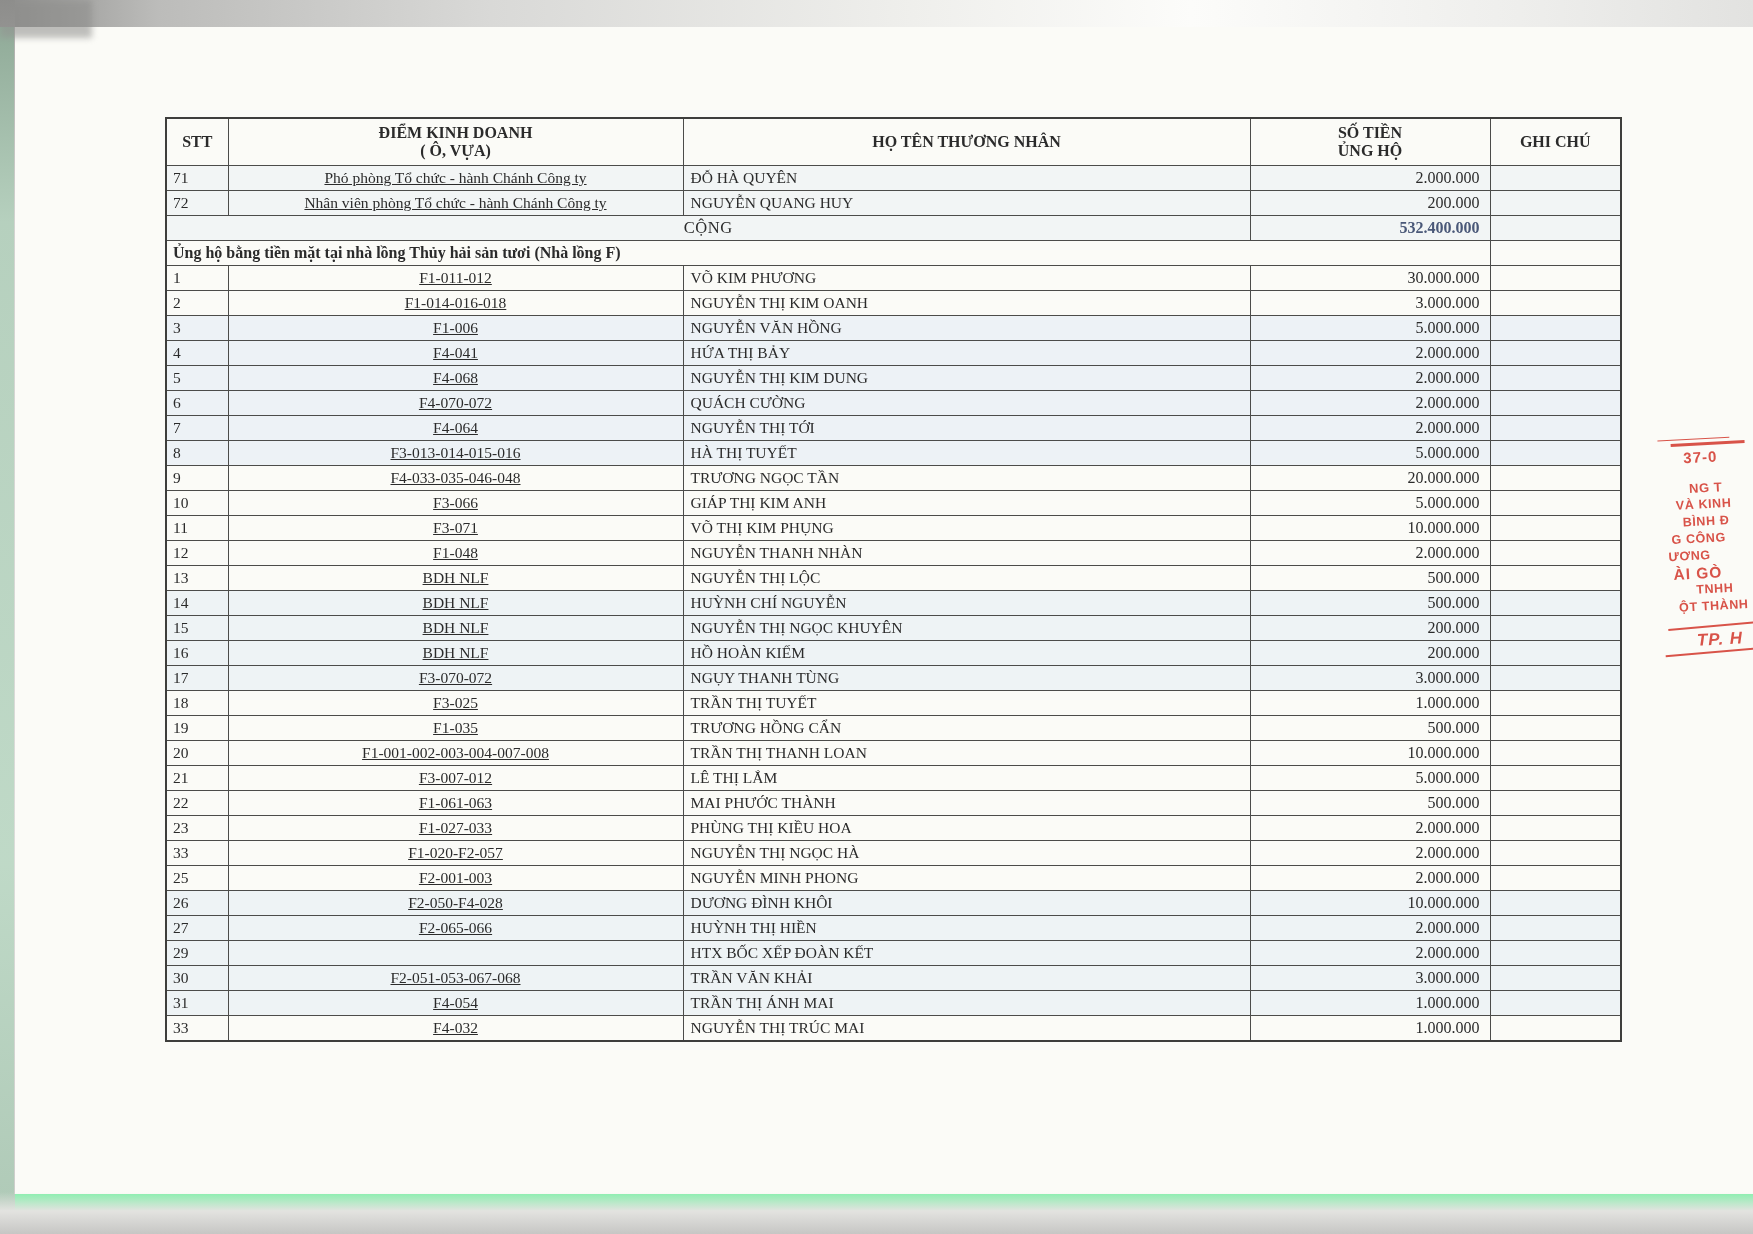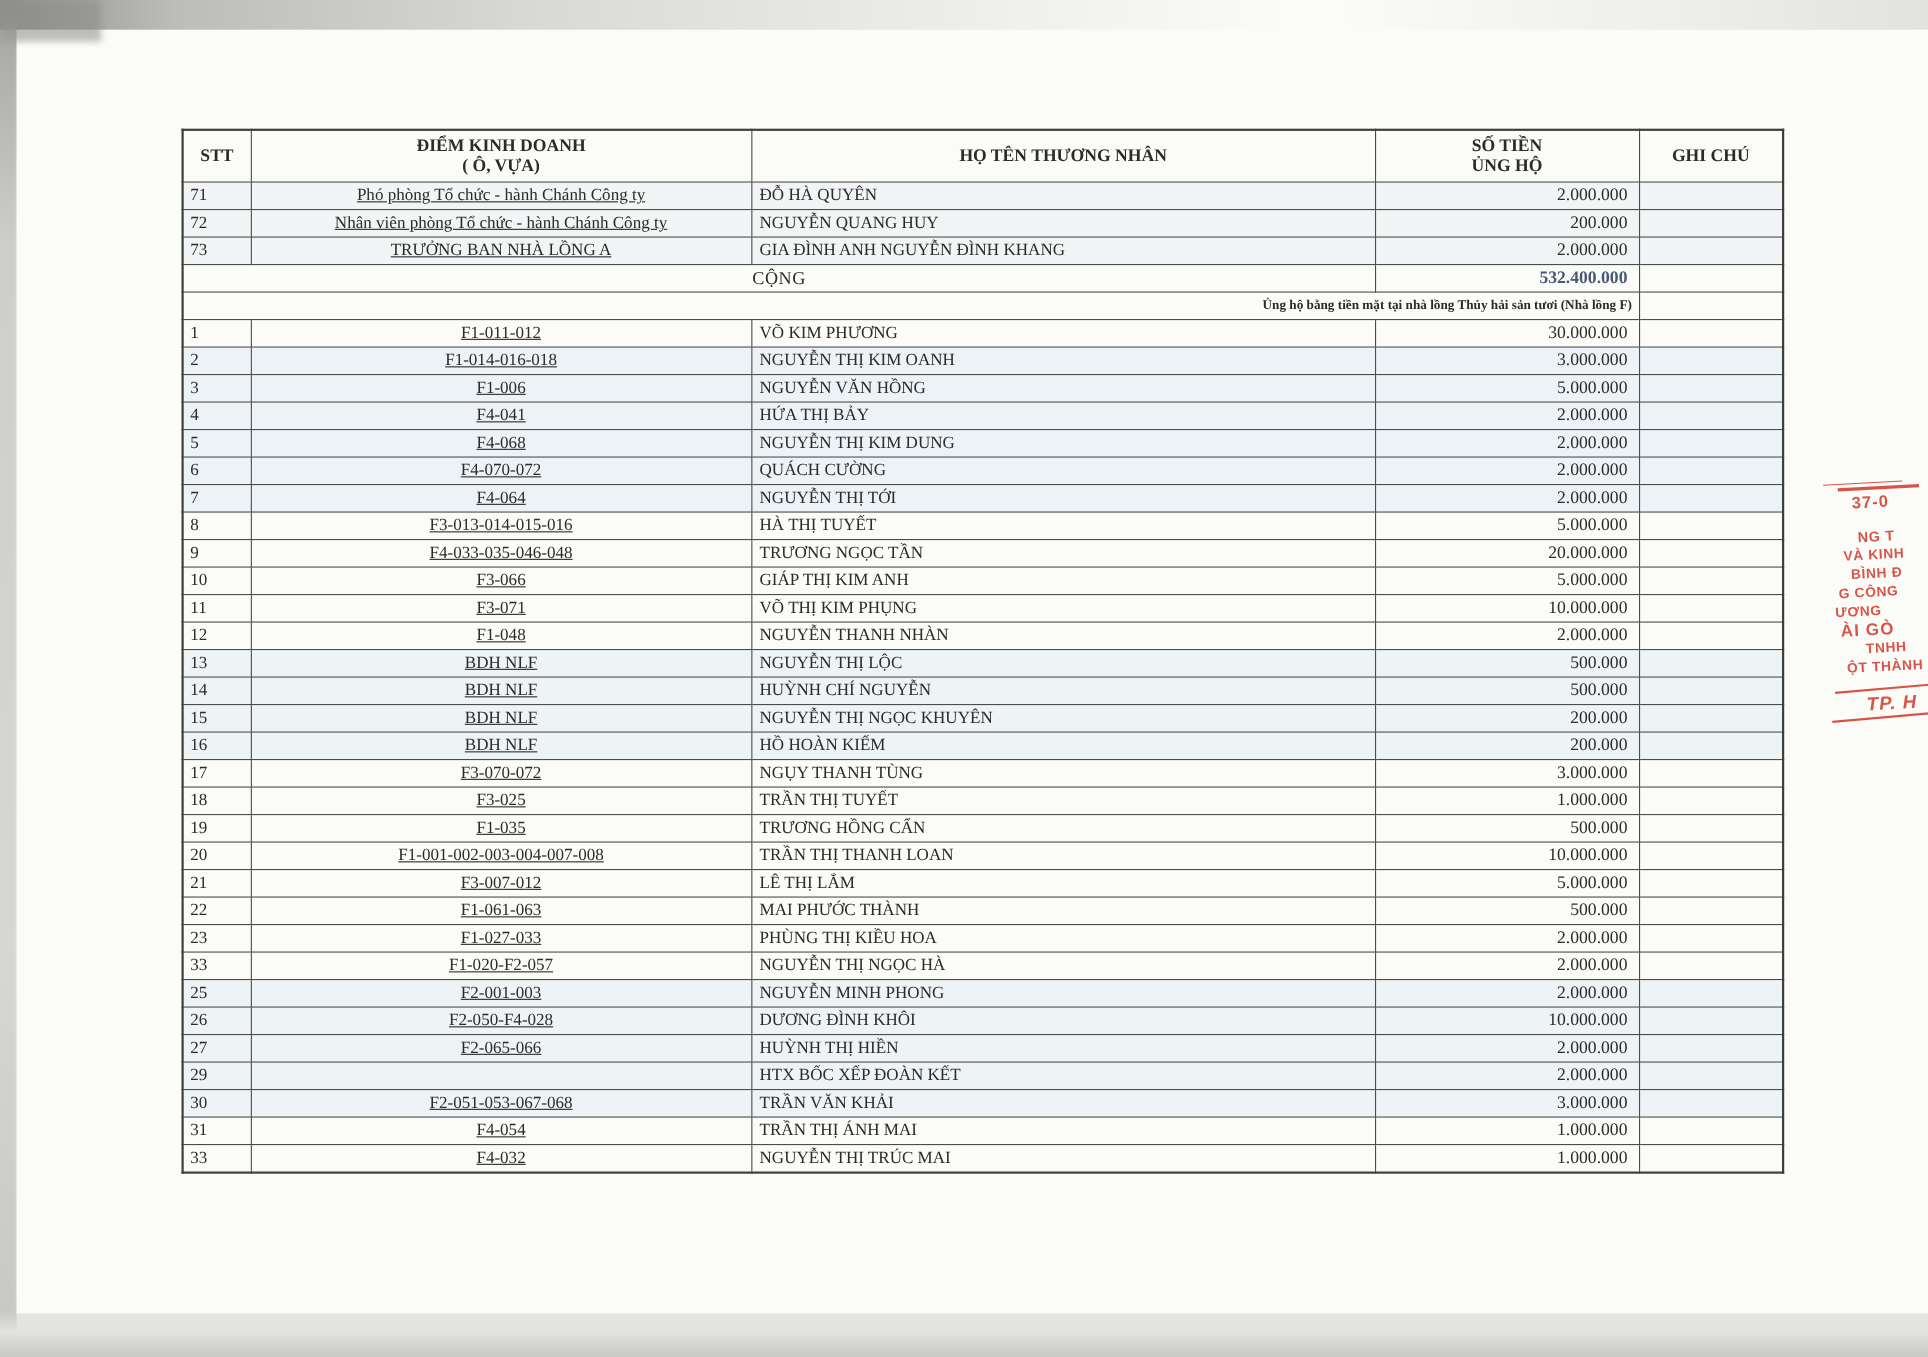--- a/index.html
+++ b/index.html
@@ -1,18 +1,18 @@
 <!DOCTYPE html>
 <html><head>
 <meta charset="utf-8">
 <style>
   html,body{margin:0;padding:0;background:#a8a8a6;}
   .page{
     position:relative;width:1753px;height:1234px;margin:0 auto;
-    background:#e5e5e5;overflow:hidden;
+    background:#86efac;overflow:hidden;
     font-family:"Liberation Serif","DejaVu Serif",serif;color:#2b2b2b;
   }
   .band-top{position:absolute;top:0;left:0;width:100%;height:27px;
     background:linear-gradient(90deg,#8f8f8d 0,#bcbcba 9%,#d9d9d7 28%,#efefec 52%,#fcfcfa 68%,#ededeb 88%,#e2e2e0 100%);}
   .corner-blotch{position:absolute;top:0;left:0;width:92px;height:38px;background:#8c8c8a;opacity:.55;filter:blur(3px);}
   .band-left{position:absolute;top:0;left:0;width:15px;height:100%;
     background:linear-gradient(180deg,#8d8d8b,#c6c6c4 18%,#d2d2d0 70%,#bcbcba 100%);opacity:.75;}
   .band-bottom{position:absolute;bottom:0;left:0;width:100%;height:42px;
     background:linear-gradient(0deg,#c6c6c4 0,#e3e3e0 55%,rgba(227,227,224,0));}
   .paper{position:absolute;left:14px;top:25px;right:0;bottom:40px;background:#fbfbf7;}
@@ -32,21 +32,21 @@
   .doc thead th{height:46px;font-weight:bold;font-size:16px;text-align:center;}
   .doc thead .sub{font-weight:bold;}
   col.c-stt{width:62px;} col.c-diem{width:455px;} col.c-ten{width:567px;}
   col.c-tien{width:240px;} col.c-ghi{width:131px;}
   td.stt{}
   td.diem{text-align:center;text-decoration:underline;}
   td.ten{text-align:left;padding-left:7px;}
   td.tien{text-align:right;padding-right:10px;font-size:16px;}
   td.total-label{font-weight:normal;text-align:center;font-size:16.5px;letter-spacing:.5px;}
   td.total-value{color:#4a5878;font-weight:bold;}
-  td.section-title{font-weight:bold;text-align:right;font-size:12px;}
+  td.section-title{font-weight:bold;text-align:left;font-size:16px;}
   
   .doc tbody tr:nth-child(n+7):nth-child(-n+12) td{background:rgba(219,231,243,.45);}
   .doc tbody tr:nth-child(n+18):nth-child(-n+21) td{background:rgba(219,231,243,.38);}
   .doc tbody tr:nth-child(n+30):nth-child(-n+34) td{background:rgba(219,231,243,.38);}
   .doc tbody tr:nth-child(-n+3) td{background:rgba(222,232,242,.30);}
 
   
   .stamp{
     position:absolute;left:1598px;top:440px;width:300px;
     font-family:"Liberation Sans","DejaVu Sans",sans-serif;
@@ -118,27 +118,20 @@
           <td class="ghi"></td>
         </tr>
         <tr>
           <td class="stt">72</td>
           <td class="diem">Nhân viên phòng Tổ chức - hành Chánh Công ty</td>
           <td class="ten">NGUYỄN QUANG HUY</td>
           <td class="tien">200.000</td>
           <td class="ghi"></td>
         </tr>
         <tr>
-          <td class="stt">73</td>
-          <td class="diem">TRƯỞNG BAN NHÀ LỒNG A</td>
-          <td class="ten">GIA ĐÌNH ANH NGUYỄN ĐÌNH KHANG</td>
-          <td class="tien">2.000.000</td>
-          <td class="ghi"></td>
-        </tr>
-        <tr>
           <td class="total-label" colspan="3">CỘNG</td>
           <td class="tien total-value">532.400.000</td>
           <td class="ghi"></td>
         </tr>
         <tr>
           <td class="section-title" colspan="4">Ủng hộ bằng tiền mặt tại nhà lồng Thủy hải sản tươi (Nhà lồng F)</td>
           <td class="ghi"></td>
         </tr>
         <tr>
           <td class="stt">1</td>

